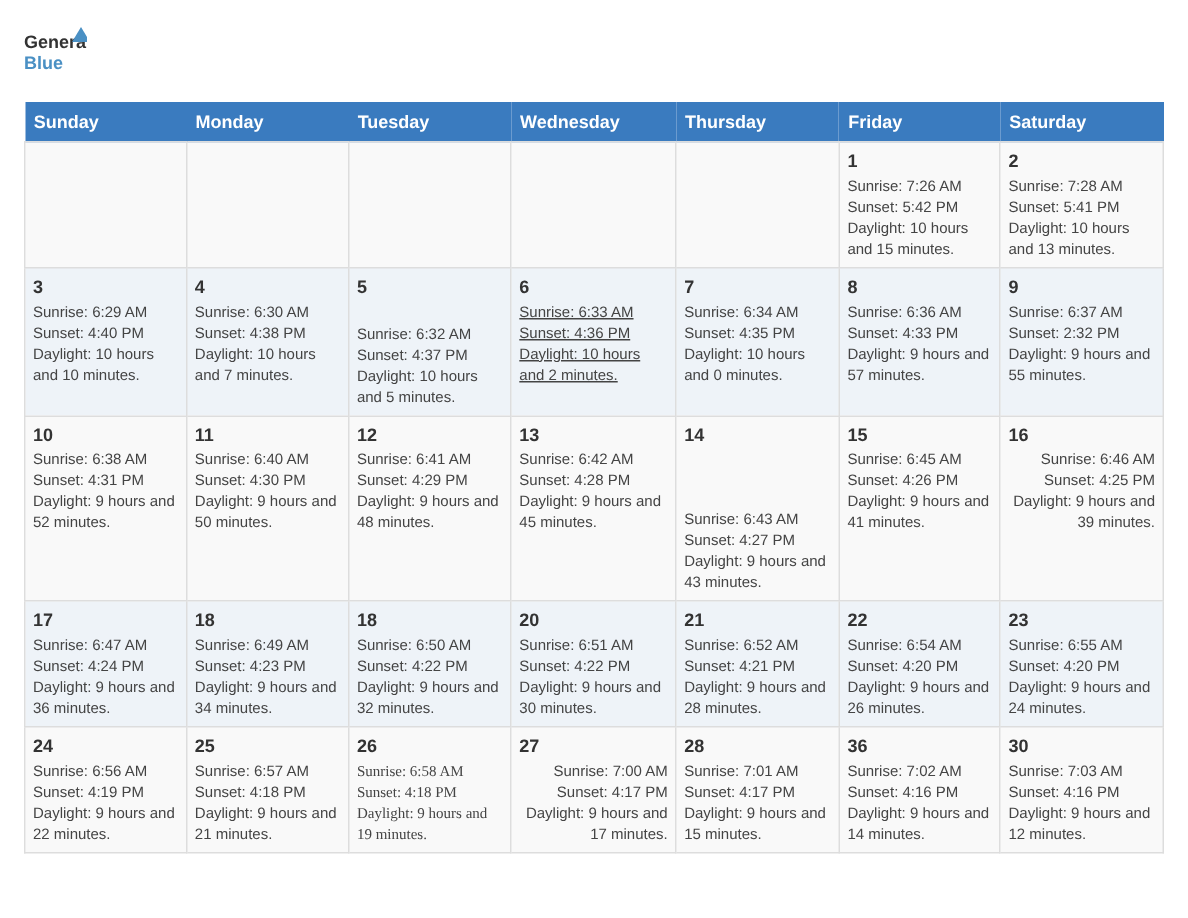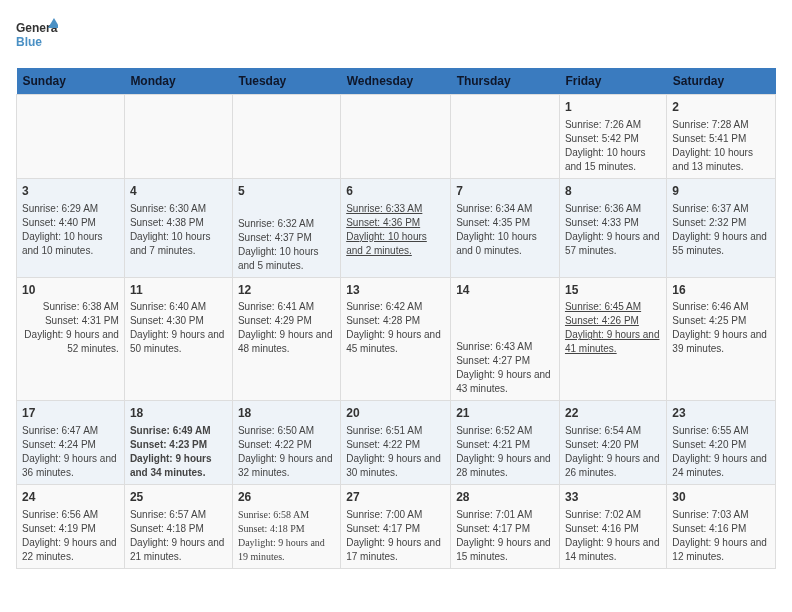--- a/index.html
+++ b/index.html
@@ -34,21 +34,21 @@
       color: #555;
       margin-top: 2px;
     }
     table {
       width: 100%;
       border-collapse: collapse;
       font-size: 11px;
     }
     thead tr th {
       background-color: #3a7bbf;
-      color: #0f172a;
+      color: #ffffff;
       text-align: left;
       padding: 6px 6px;
       font-size: 12px;
       font-weight: bold;
       margin-top: 20px;
     }
     tbody tr td {
       vertical-align: top;
       padding: 4px 5px;
       border: 1px solid #ddd;
@@ -163,21 +163,21 @@
         <td>
           <span class="day-num">9</span>
           <div class="day-info" style="white-space: pre-line;">Sunrise: 6:37 AM
 Sunset: 2:32 PM
 Daylight: 9 hours and 55 minutes.</div>
         </td>
       </tr>
       <tr>
         <td>
           <span class="day-num">10</span>
-          <div class="day-info" style="white-space: pre-line; text-align: right;">Sunrise: 6:38 AM
+          <div class="day-info" style="white-space: pre-line;">Sunrise: 6:38 AM
 Sunset: 4:31 PM
 Daylight: 9 hours and 52 minutes.</div>
         </td>
         <td>
           <span class="day-num">11</span>
           <div class="day-info" style="white-space: pre-line;">Sunrise: 6:40 AM
 Sunset: 4:30 PM
 Daylight: 9 hours and 50 minutes.</div>
         </td>
         <td>
@@ -193,41 +193,41 @@
 Daylight: 9 hours and 45 minutes.</div>
         </td>
         <td>
           <span class="day-num">14</span>
           <div class="day-info" style="white-space: pre-line; margin-top: 42px;">Sunrise: 6:43 AM
 Sunset: 4:27 PM
 Daylight: 9 hours and 43 minutes.</div>
         </td>
         <td>
           <span class="day-num">15</span>
-          <div class="day-info" style="white-space: pre-line; text-decoration: underline;">Sunrise: 6:45 AM
+          <div class="day-info" style="white-space: pre-line;">Sunrise: 6:45 AM
 Sunset: 4:26 PM
 Daylight: 9 hours and 41 minutes.</div>
         </td>
         <td>
           <span class="day-num">16</span>
-          <div class="day-info" style="white-space: pre-line;">Sunrise: 6:46 AM
+          <div class="day-info" style="white-space: pre-line; text-align: right;">Sunrise: 6:46 AM
 Sunset: 4:25 PM
 Daylight: 9 hours and 39 minutes.</div>
         </td>
       </tr>
       <tr>
         <td>
           <span class="day-num">17</span>
           <div class="day-info" style="white-space: pre-line;">Sunrise: 6:47 AM
 Sunset: 4:24 PM
 Daylight: 9 hours and 36 minutes.</div>
         </td>
         <td>
           <span class="day-num">18</span>
-          <div class="day-info" style="white-space: pre-line; font-weight: bold;">Sunrise: 6:49 AM
+          <div class="day-info" style="white-space: pre-line;">Sunrise: 6:49 AM
 Sunset: 4:23 PM
 Daylight: 9 hours and 34 minutes.</div>
         </td>
         <td>
           <span class="day-num">18</span>
           <div class="day-info" style="white-space: pre-line;">Sunrise: 6:50 AM
 Sunset: 4:22 PM
 Daylight: 9 hours and 32 minutes.</div>
         </td>
         <td>
@@ -269,32 +269,32 @@
 Daylight: 9 hours and 21 minutes.</div>
         </td>
         <td>
           <span class="day-num">26</span>
           <div class="day-info" style="white-space: pre-line; font-family: Liberation Serif, serif;">Sunrise: 6:58 AM
 Sunset: 4:18 PM
 Daylight: 9 hours and 19 minutes.</div>
         </td>
         <td>
           <span class="day-num">27</span>
-          <div class="day-info" style="white-space: pre-line;">Sunrise: 7:00 AM
+          <div class="day-info" style="white-space: pre-line; text-align: right;">Sunrise: 7:00 AM
 Sunset: 4:17 PM
 Daylight: 9 hours and 17 minutes.</div>
         </td>
         <td>
           <span class="day-num">28</span>
           <div class="day-info" style="white-space: pre-line;">Sunrise: 7:01 AM
 Sunset: 4:17 PM
 Daylight: 9 hours and 15 minutes.</div>
         </td>
         <td>
-          <span class="day-num">33</span>
+          <span class="day-num">36</span>
           <div class="day-info" style="white-space: pre-line;">Sunrise: 7:02 AM
 Sunset: 4:16 PM
 Daylight: 9 hours and 14 minutes.</div>
         </td>
         <td>
           <span class="day-num">30</span>
           <div class="day-info" style="white-space: pre-line;">Sunrise: 7:03 AM
 Sunset: 4:16 PM
 Daylight: 9 hours and 12 minutes.</div>
         </td>

